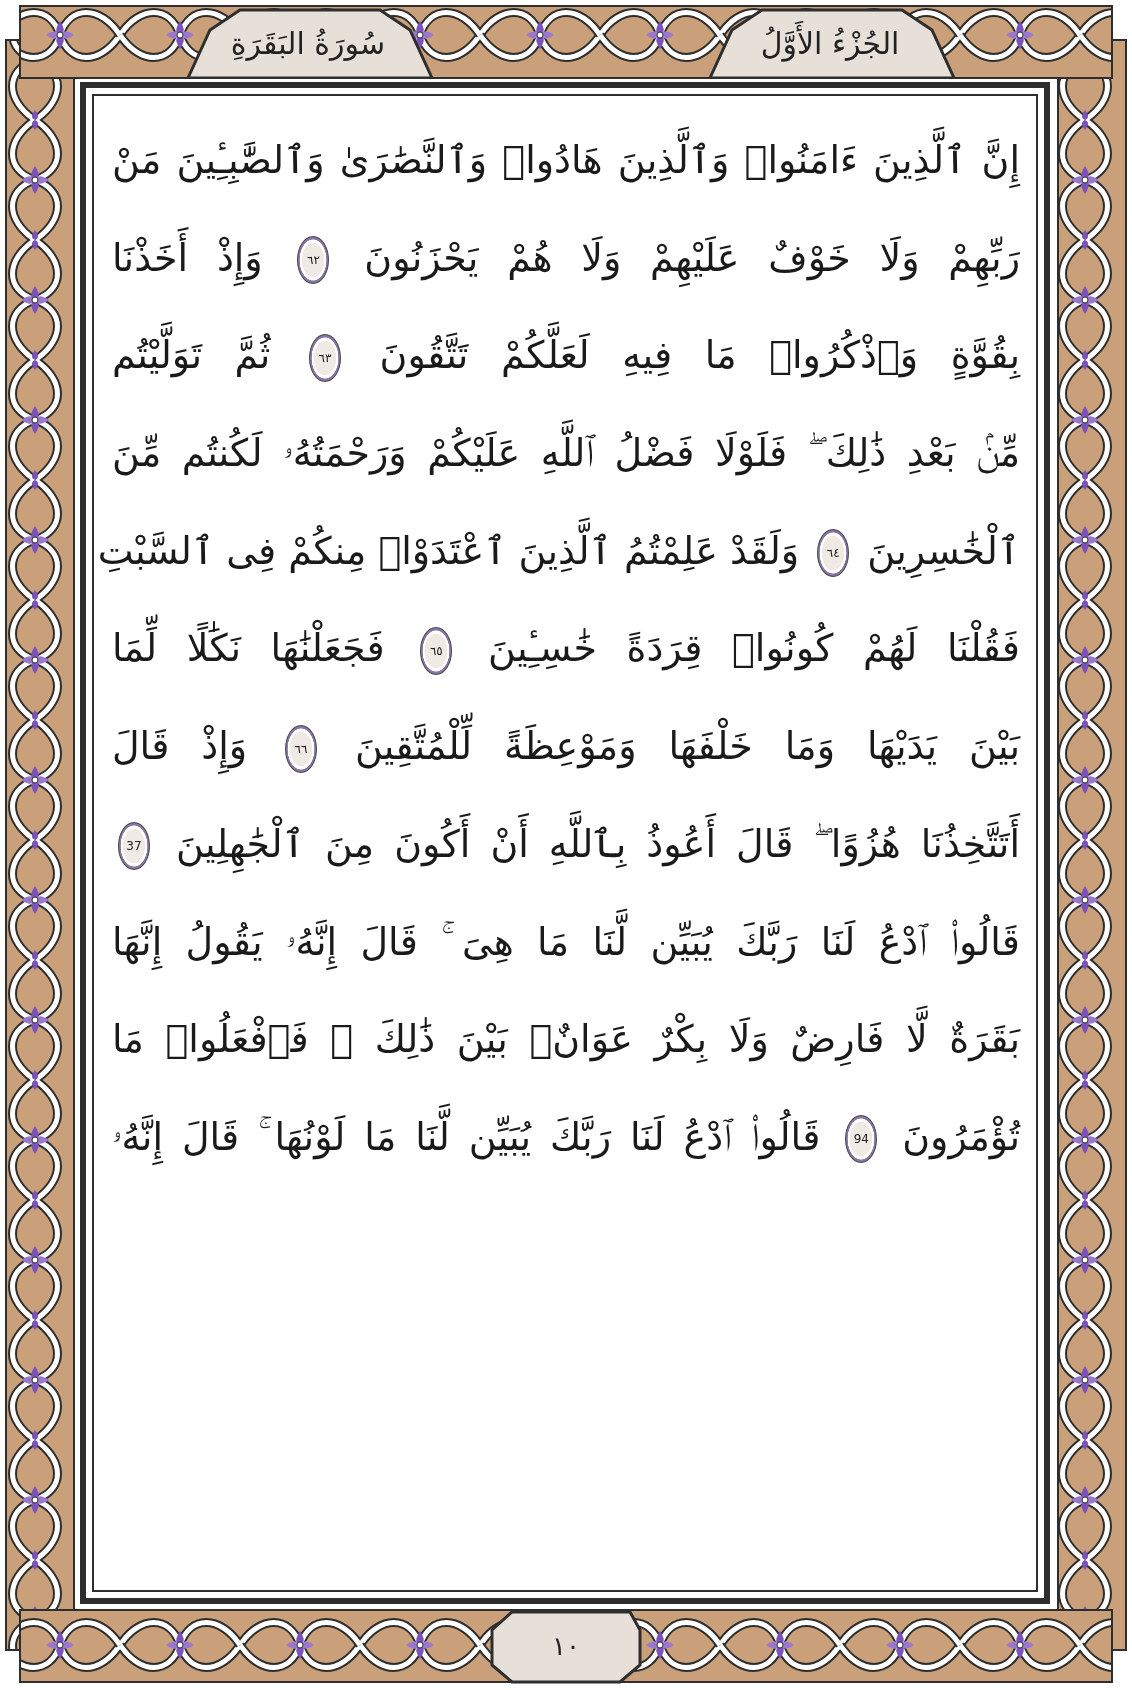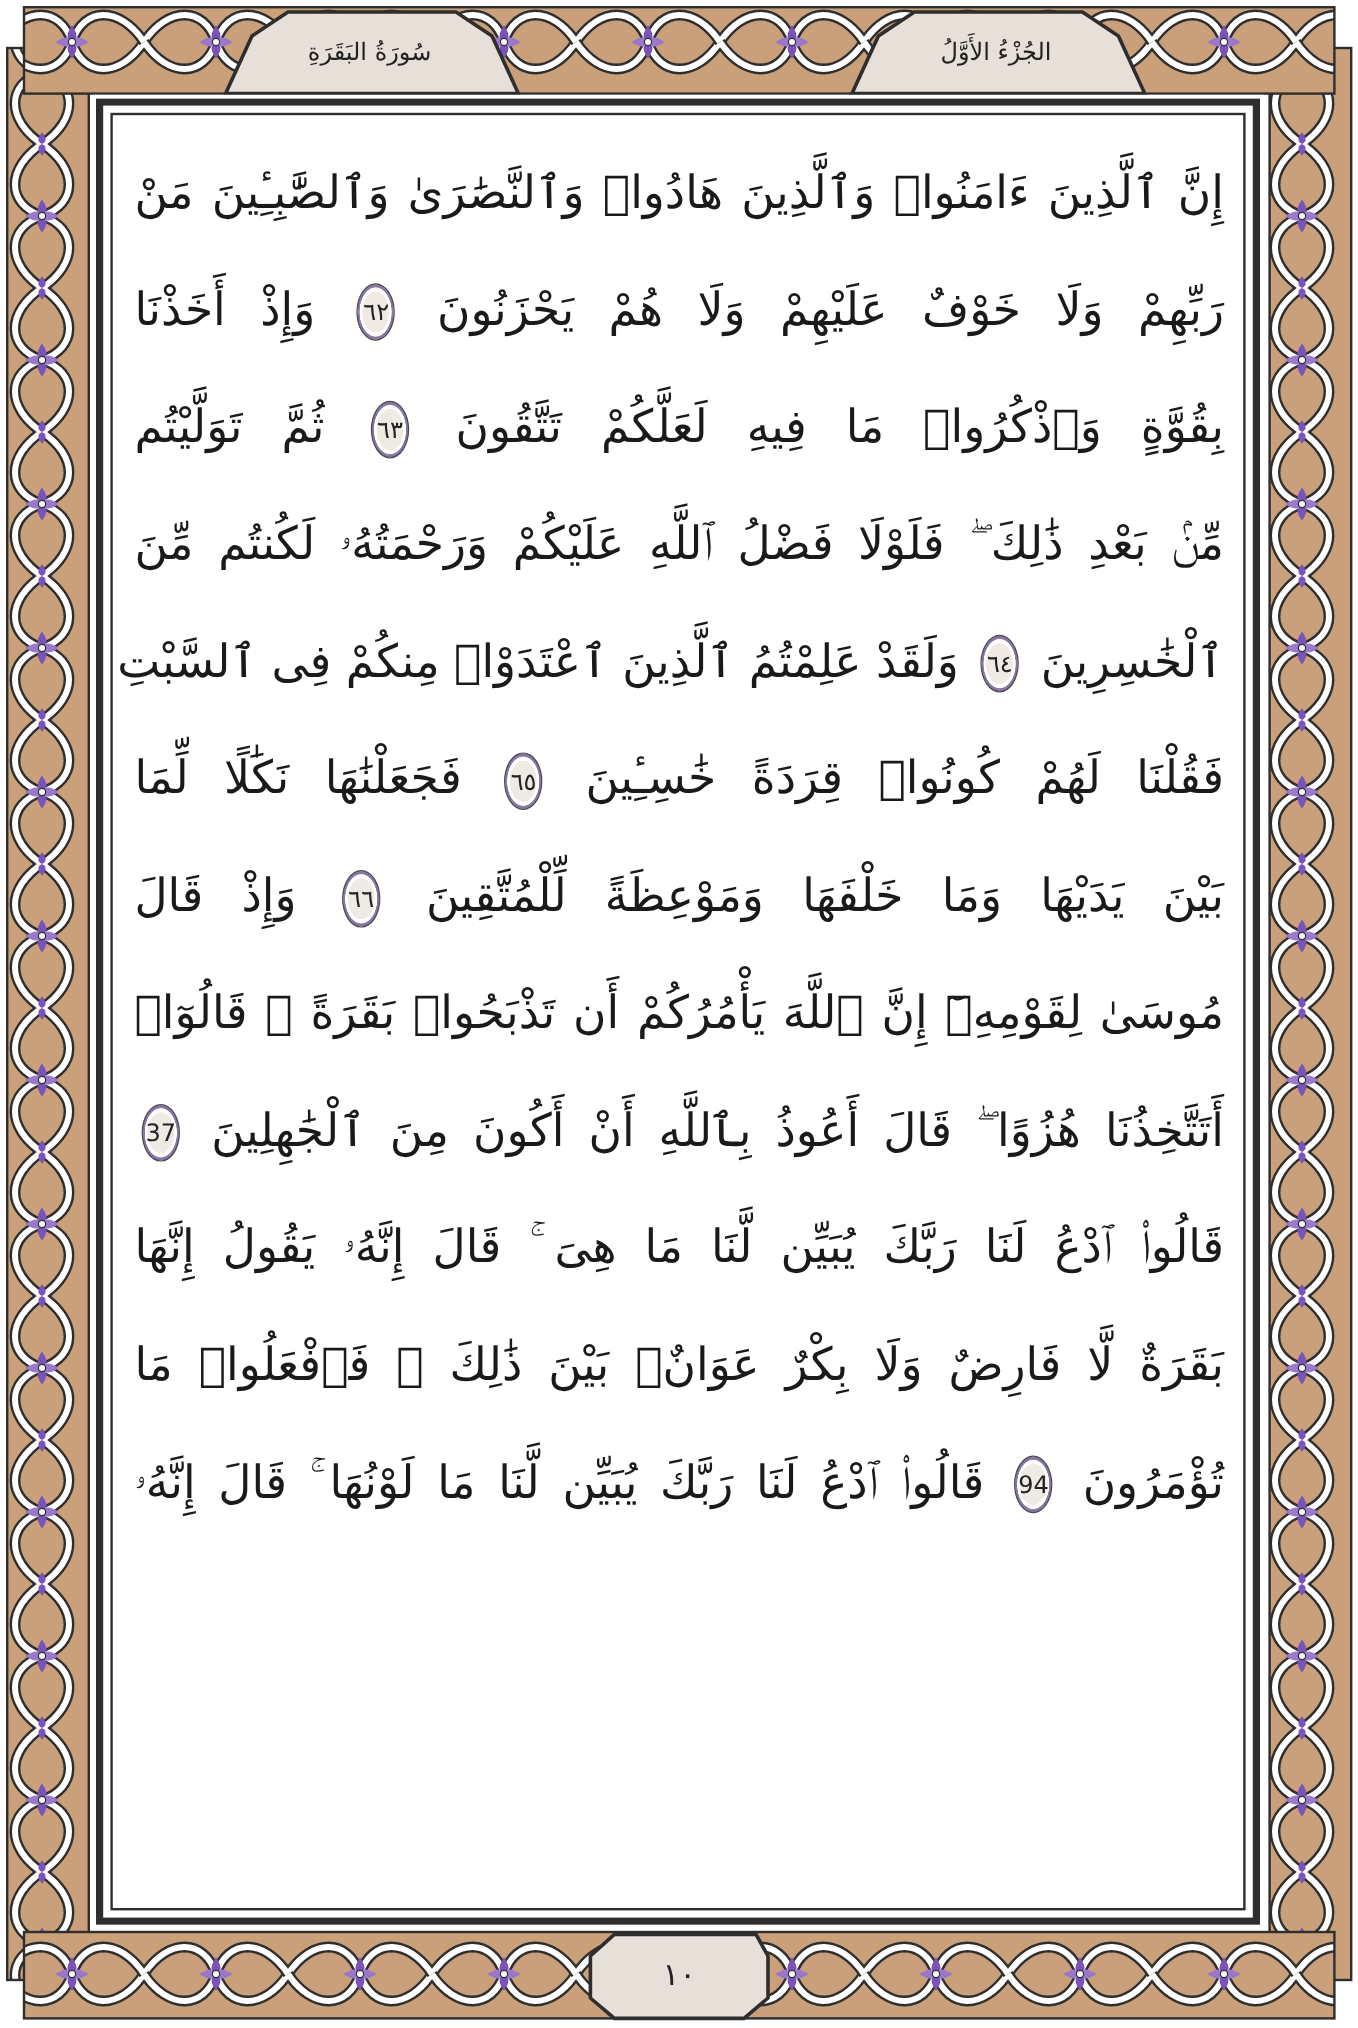--- a/index.html
+++ b/index.html
@@ -12,21 +12,21 @@
   .frame {
     position:absolute; left:0; top:0; width:1132px; height:1690px;
   }
   .frame svg { position:absolute; left:0; top:0; }
   
   .cartouche {
     position:absolute; top:8px; height:70px;
     display:flex; align-items:center; justify-content:center;
     direction:rtl;
     font-family:"DejaVu Sans", sans-serif;
-    font-size:20px; color:#222;
+    font-size:30px; color:#222;
   }
   .cartouche.surah { left:200px; width:216px; }
   .cartouche.juz   { left:722px; width:216px; }
   
   .panel {
     position:absolute; left:80px; top:82px; width:970px; height:1522px;
     box-sizing:border-box;
     background:#ffffff;
     border:6px solid #2e2e2e;
     outline:3px solid #ffffff;
@@ -46,21 +46,21 @@
     white-space:nowrap;
     text-align:justify; text-align-last:justify;
     position:relative;
   }
   .ayah-marker {
     display:inline-block; vertical-align:middle;
     width:30px; height:46px; margin:0 6px;
     border-radius:50%/50%;
     background:radial-gradient(ellipse at center, #efeae4 52%, #ffffff 53%, #ffffff 62%, #8a7aa8 64%, #6a4fa0 100%);
     border:1.5px solid #4a4a4a;
-    font-size:20px; line-height:46px; text-align:left; color:#222;
+    font-size:12px; line-height:46px; text-align:left; color:#222;
     text-align-last:center;
   }
   .page-number {
     position:absolute; left:506px; top:1618px; width:120px; height:56px;
     display:flex; align-items:center; justify-content:center;
     font-size:26px; color:#222;
   }
 </style>
 </head>
 <body>
@@ -132,21 +132,20 @@
 </div>
 
 <div class="lines" id="lines">
     <div class="line"><span>إِنَّ ٱلَّذِينَ ءَامَنُوا۟ وَٱلَّذِينَ هَادُوا۟ وَٱلنَّصَٰرَىٰ وَٱلصَّٰبِـِٔينَ مَنْ</span> </div>
     <div class="line"><span>رَبِّهِمْ وَلَا خَوْفٌ عَلَيْهِمْ وَلَا هُمْ يَحْزَنُونَ</span> <span class="ayah-marker">٦٢</span> <span>وَإِذْ أَخَذْنَا</span> </div>
     <div class="line"><span>بِقُوَّةٍ وَٱذْكُرُوا۟ مَا فِيهِ لَعَلَّكُمْ تَتَّقُونَ</span> <span class="ayah-marker">٦٣</span> <span>ثُمَّ تَوَلَّيْتُم</span> </div>
     <div class="line"><span>مِّنۢ بَعْدِ ذَٰلِكَ ۖ فَلَوْلَا فَضْلُ ٱللَّهِ عَلَيْكُمْ وَرَحْمَتُهُۥ لَكُنتُم مِّنَ</span> </div>
     <div class="line"><span>ٱلْخَٰسِرِينَ</span> <span class="ayah-marker">٦٤</span> <span>وَلَقَدْ عَلِمْتُمُ ٱلَّذِينَ ٱعْتَدَوْا۟ مِنكُمْ فِى ٱلسَّبْتِ</span> </div>
     <div class="line"><span>فَقُلْنَا لَهُمْ كُونُوا۟ قِرَدَةً خَٰسِـِٔينَ</span> <span class="ayah-marker">٦٥</span> <span>فَجَعَلْنَٰهَا نَكَٰلًا لِّمَا</span> </div>
     <div class="line"><span>بَيْنَ يَدَيْهَا وَمَا خَلْفَهَا وَمَوْعِظَةً لِّلْمُتَّقِينَ</span> <span class="ayah-marker">٦٦</span> <span>وَإِذْ قَالَ</span> </div>
-    <div class="line"><span>مُوسَىٰ لِقَوْمِهِۦٓ إِنَّ ٱللَّهَ يَأْمُرُكُمْ أَن تَذْبَحُوا۟ بَقَرَةً ۖ قَالُوٓا۟</span> </div>
     <div class="line"><span>أَتَتَّخِذُنَا هُزُوًا ۖ قَالَ أَعُوذُ بِٱللَّهِ أَنْ أَكُونَ مِنَ ٱلْجَٰهِلِينَ</span> <span class="ayah-marker">37</span> </div>
     <div class="line"><span>قَالُوا۟ ٱدْعُ لَنَا رَبَّكَ يُبَيِّن لَّنَا مَا هِىَ ۚ قَالَ إِنَّهُۥ يَقُولُ إِنَّهَا</span> </div>
     <div class="line"><span>بَقَرَةٌ لَّا فَارِضٌ وَلَا بِكْرٌ عَوَانٌۢ بَيْنَ ذَٰلِكَ ۖ فَٱفْعَلُوا۟ مَا</span> </div>
     <div class="line"><span>تُؤْمَرُونَ</span> <span class="ayah-marker">94</span> <span>قَالُوا۟ ٱدْعُ لَنَا رَبَّكَ يُبَيِّن لَّنَا مَا لَوْنُهَا ۚ قَالَ إِنَّهُۥ</span> </div>
   </div>
 
 <div class="page-number">
   <span>١٠</span>
 </div>
 

